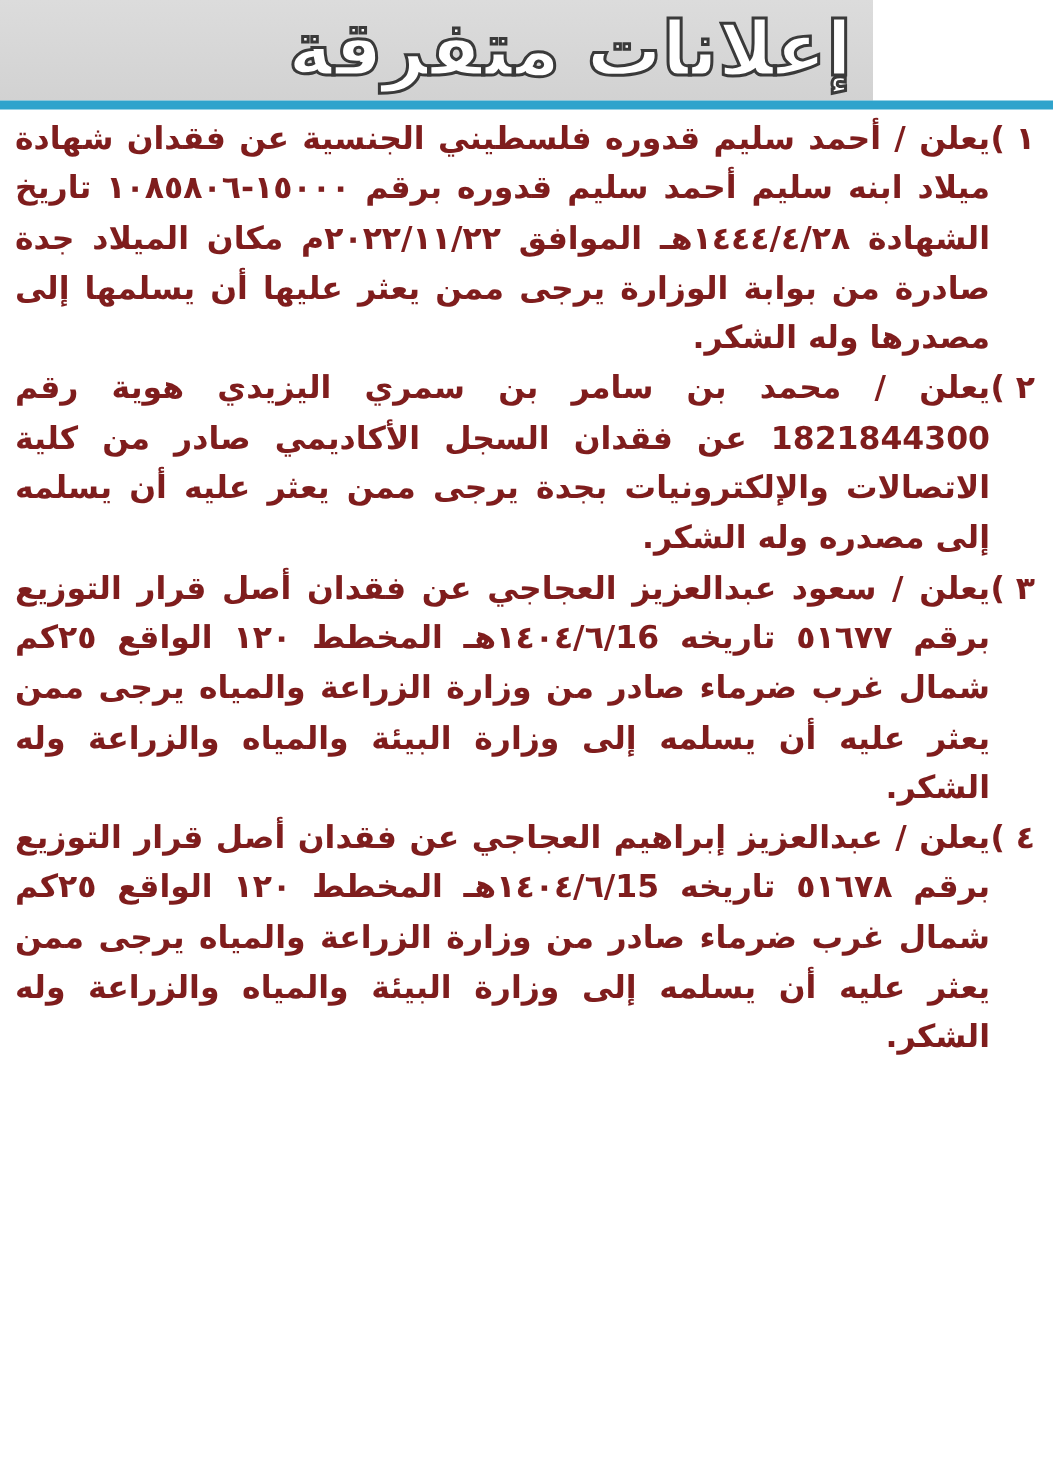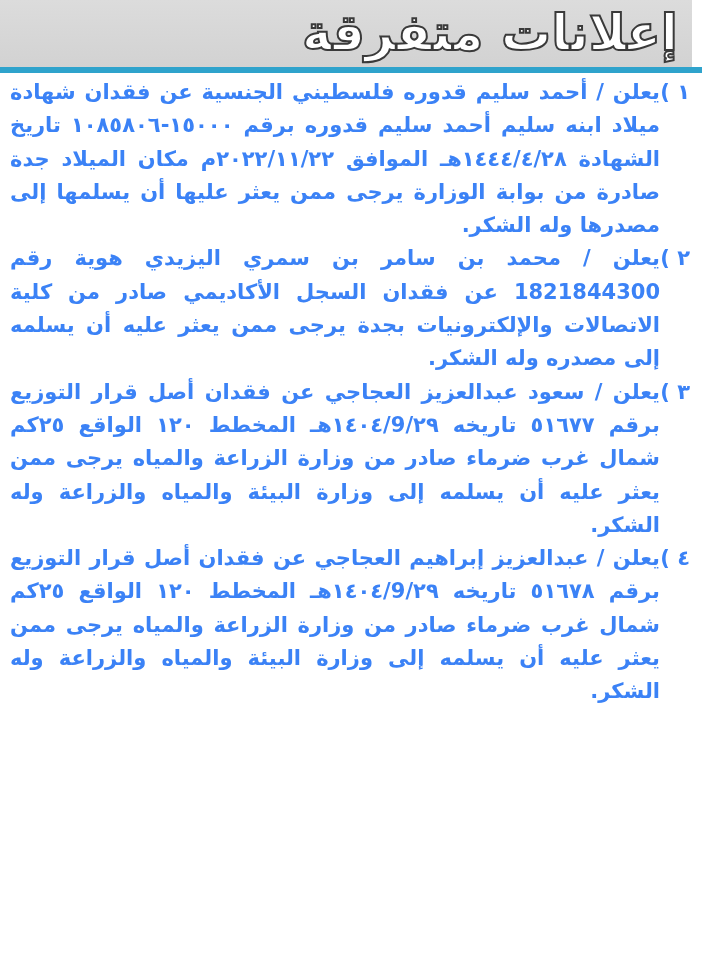--- a/index.html
+++ b/index.html
@@ -1,47 +1,47 @@
 <!DOCTYPE html>
 <html><head>
 <meta charset="utf-8">
 <style>
   html, body { margin: 0; padding: 0; background: #ffffff; }
   body { width: 702px; height: 975px; overflow: hidden; position: relative; }
   .header {
-    position: absolute; left: 0; top: 0; width: 692px; height: 67px;
+    position: absolute; left: 0; top: 0; width: 582px; height: 67px;
     background: linear-gradient(#dcdcdc, #d2d2d2);
   }
   .header-title {
     position: absolute; right: 14px; top: 2px;
     font-family: "DejaVu Sans", sans-serif; font-weight: bold;
     font-size: 50px; line-height: 62px; direction: rtl;
     color: #ffffff;
     -webkit-text-stroke: 2px #3a3a3a;
     letter-spacing: 1px;
   }
   .blue-stripe {
     position: absolute; left: 0; top: 67px; width: 702px; height: 6px;
     background: #2fa3cc;
   }
   .content {
     position: absolute; left: 10px; top: 76px; width: 680px;
     direction: rtl; text-align: justify;
     font-family: "DejaVu Sans", sans-serif; font-weight: bold;
-    font-size: 21px; line-height: 33.3px; color: #3b82f6;
+    font-size: 21px; line-height: 33.3px; color: #7f1d1d;
   }
   .ad { margin: 0; padding-right: 30px; text-indent: -30px; text-align-last: right; }
   .ad-num { display: inline-block; width: 30px; text-indent: 0; }
 </style>
 </head>
 <body>
 
 <div class="header">
   <div class="header-title">إعلانات متفرقة</div>
 </div>
 <div class="blue-stripe"></div>
 
 <div class="content">
   <p class="ad"><span class="ad-num">١ )</span><span>يعلن / أحمد سليم قدوره فلسطيني الجنسية عن فقدان شهادة ميلاد ابنه سليم أحمد سليم قدوره برقم ١٥٠٠٠-١٠٨٥٨٠٦ تاريخ الشهادة ١٤٤٤/٤/٢٨هـ الموافق ٢٠٢٢/١١/٢٢م مكان الميلاد جدة صادرة من بوابة الوزارة يرجى ممن يعثر عليها أن يسلمها إلى مصدرها وله الشكر.</span></p>
   <p class="ad"><span class="ad-num">٢ )</span><span>يعلن / محمد بن سامر بن سمري اليزيدي هوية رقم 1821844300 عن فقدان السجل الأكاديمي صادر من كلية الاتصالات والإلكترونيات بجدة يرجى ممن يعثر عليه أن يسلمه إلى مصدره وله الشكر.</span></p>
-  <p class="ad"><span class="ad-num">٣ )</span><span>يعلن / سعود عبدالعزيز العجاجي عن فقدان أصل قرار التوزيع برقم ٥١٦٧٧ تاريخه ١٤٠٤/9/٢٩هـ المخطط ١٢٠ الواقع ٢٥كم شمال غرب ضرماء صادر من وزارة الزراعة والمياه يرجى ممن يعثر عليه أن يسلمه إلى وزارة البيئة والمياه والزراعة وله الشكر.</span></p>
-  <p class="ad"><span class="ad-num">٤ )</span><span>يعلن / عبدالعزيز إبراهيم العجاجي عن فقدان أصل قرار التوزيع برقم ٥١٦٧٨ تاريخه ١٤٠٤/9/٢٩هـ المخطط ١٢٠ الواقع ٢٥كم شمال غرب ضرماء صادر من وزارة الزراعة والمياه يرجى ممن يعثر عليه أن يسلمه إلى وزارة البيئة والمياه والزراعة وله الشكر.</span></p>
+  <p class="ad"><span class="ad-num">٣ )</span><span>يعلن / سعود عبدالعزيز العجاجي عن فقدان أصل قرار التوزيع برقم ٥١٦٧٧ تاريخه ١٤٠٤/٦/16هـ المخطط ١٢٠ الواقع ٢٥كم شمال غرب ضرماء صادر من وزارة الزراعة والمياه يرجى ممن يعثر عليه أن يسلمه إلى وزارة البيئة والمياه والزراعة وله الشكر.</span></p>
+  <p class="ad"><span class="ad-num">٤ )</span><span>يعلن / عبدالعزيز إبراهيم العجاجي عن فقدان أصل قرار التوزيع برقم ٥١٦٧٨ تاريخه ١٤٠٤/٦/15هـ المخطط ١٢٠ الواقع ٢٥كم شمال غرب ضرماء صادر من وزارة الزراعة والمياه يرجى ممن يعثر عليه أن يسلمه إلى وزارة البيئة والمياه والزراعة وله الشكر.</span></p>
 </div>
 
 </body></html>

